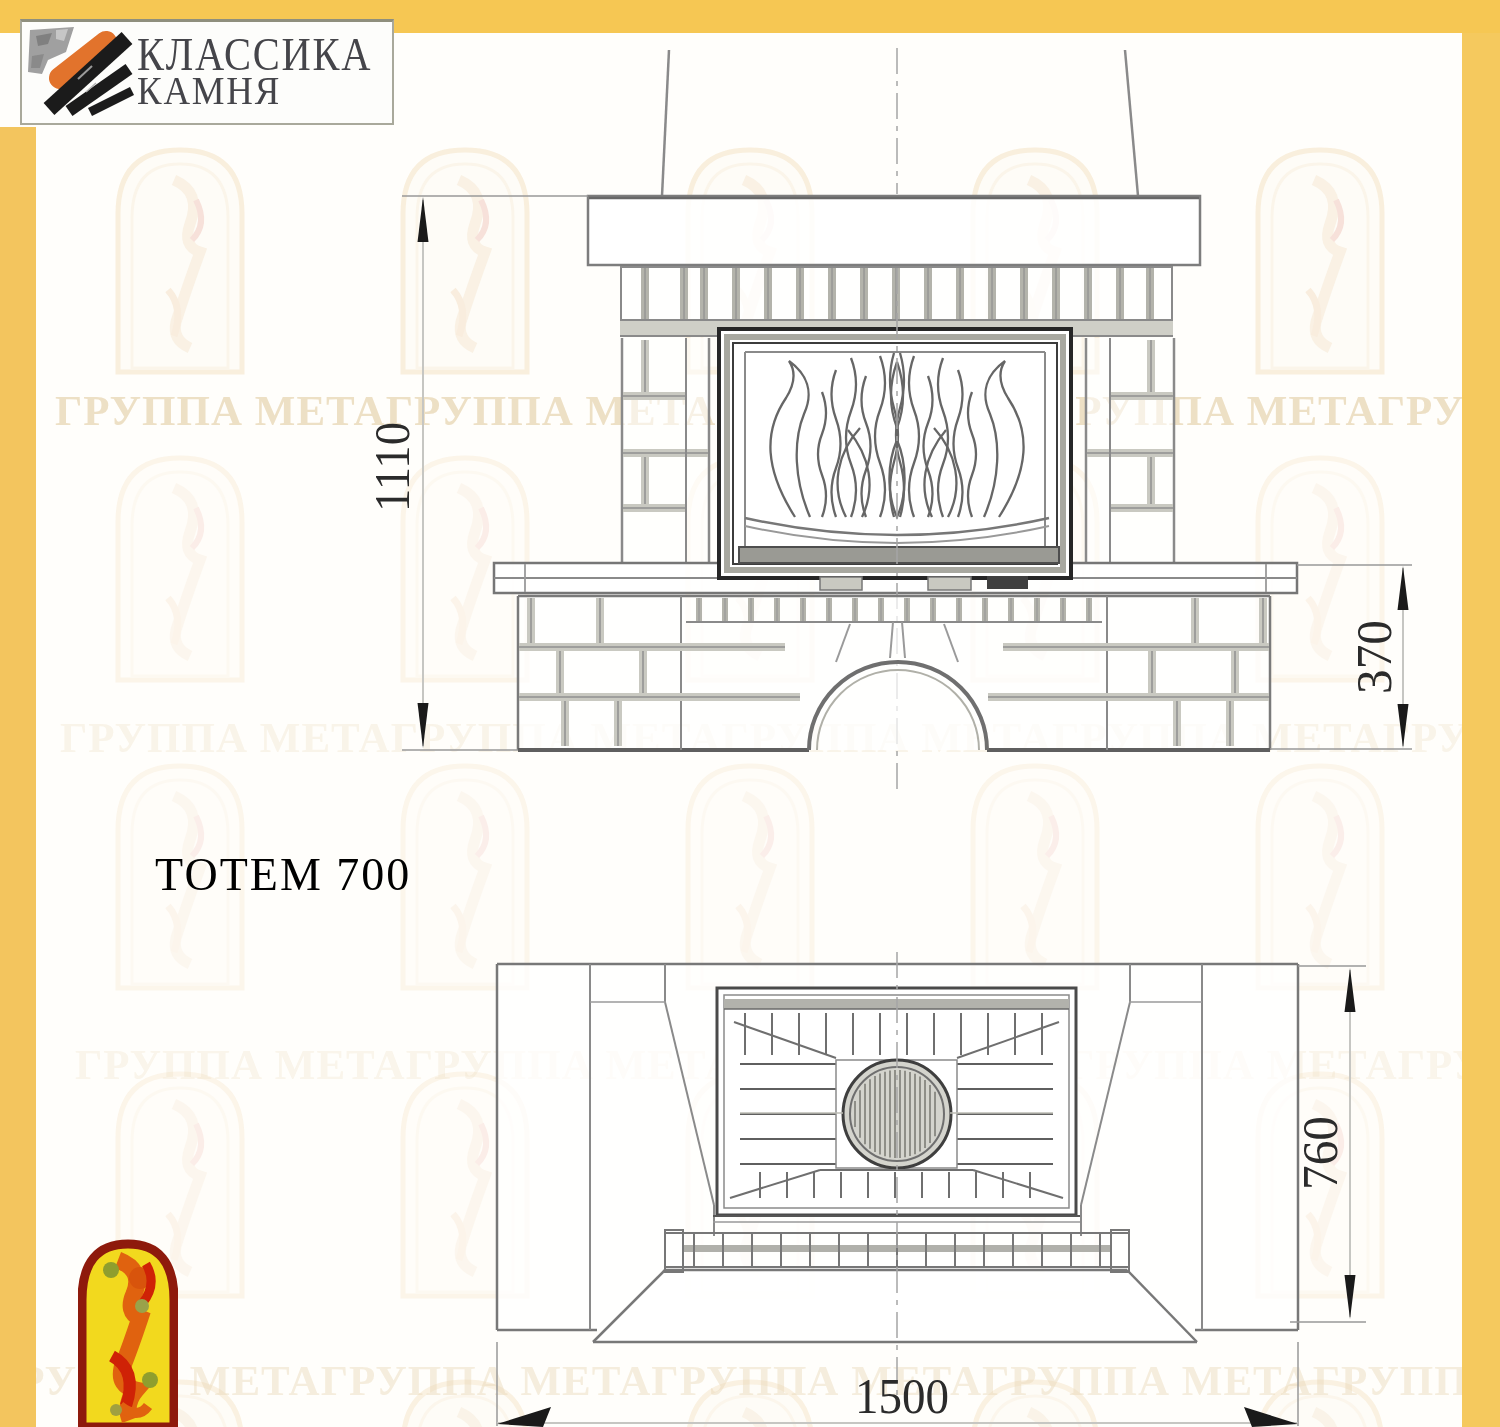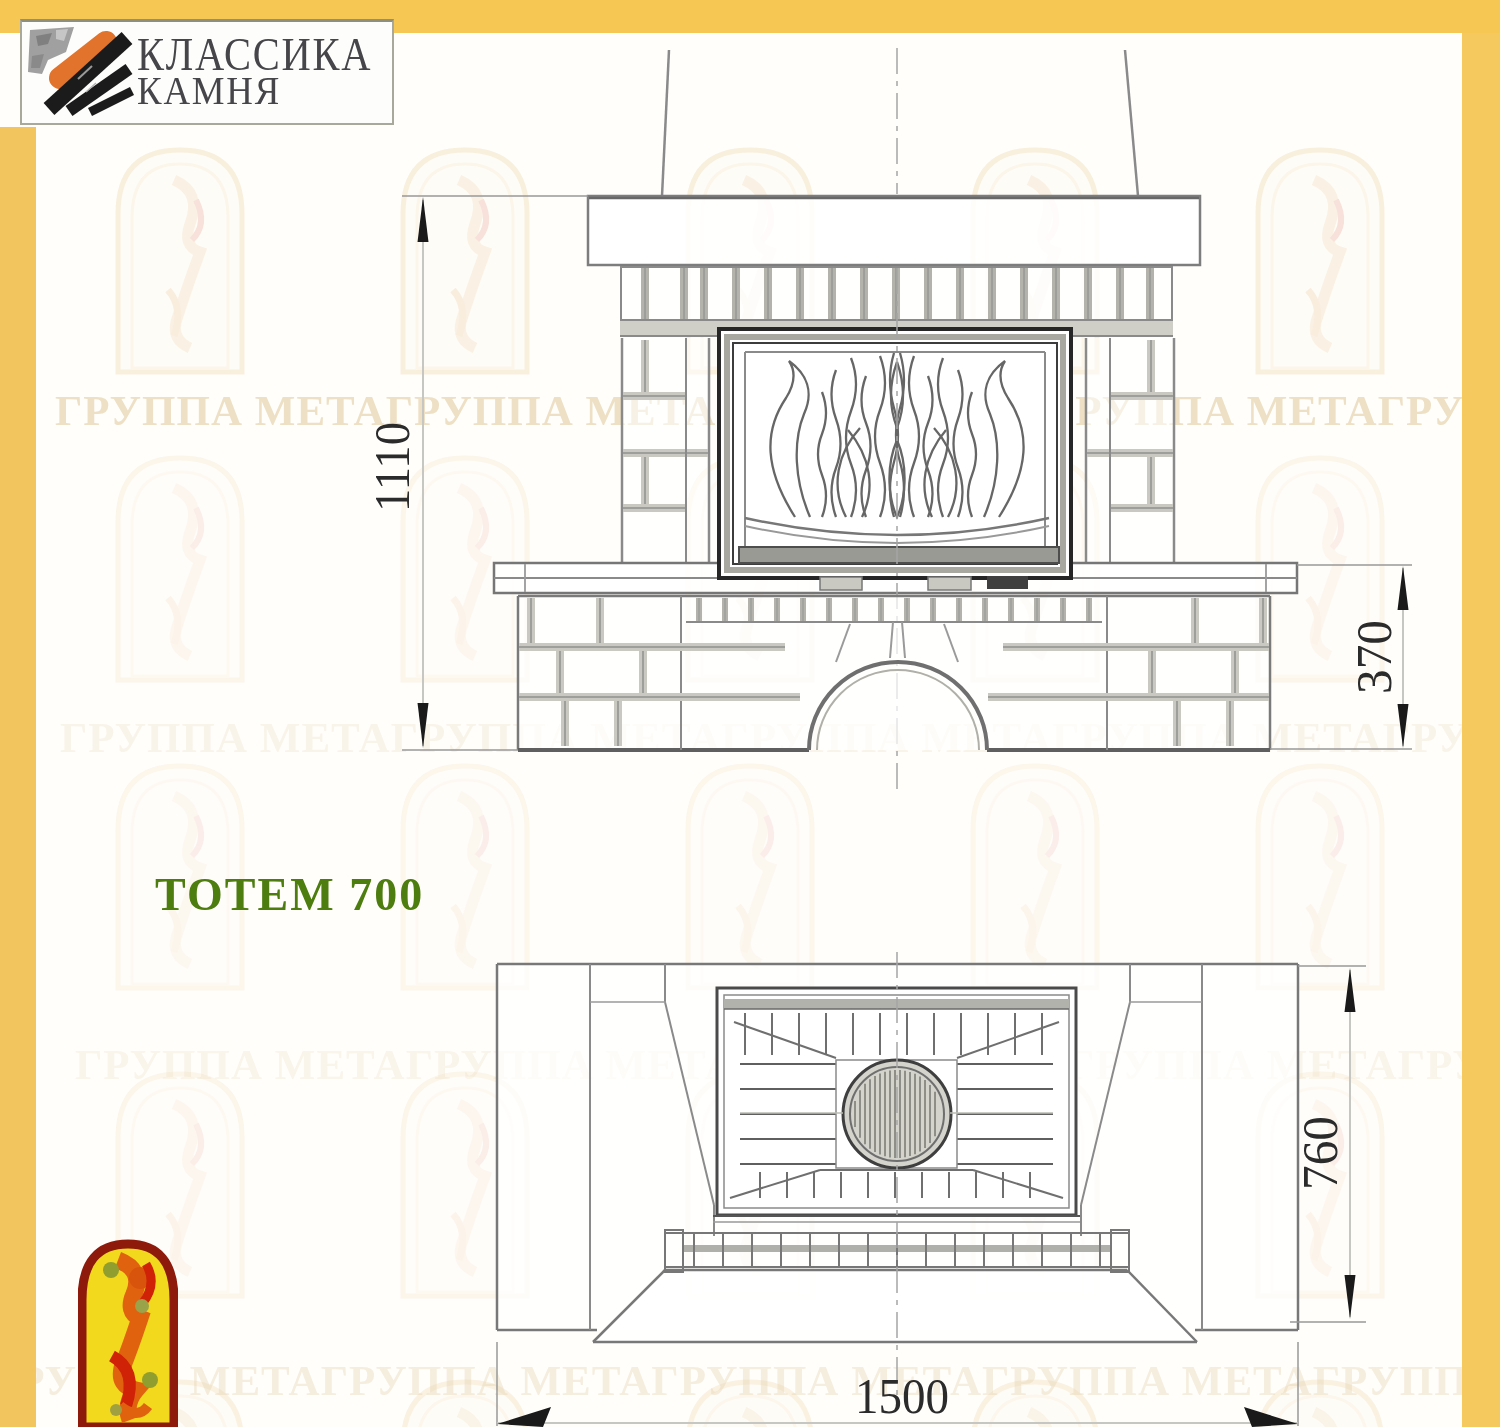--- a/index.html
+++ b/index.html
@@ -536,21 +536,21 @@
 
 <g>
       <line x1="497" y1="1423" x2="1298" y2="1423" stroke="#c6c6c2" stroke-width="2" stroke-linecap="butt"></line>
       <polygon points="497,1424 551,1407 543,1427" fill="#1a1a1a"></polygon>
       <polygon points="1298,1424 1244,1407 1252,1427" fill="#1a1a1a"></polygon>
     </g>
 
 <text x="902" y="1413" text-anchor="middle" font-family="Liberation Serif,serif" font-size="51" textLength="94" lengthAdjust="spacingAndGlyphs" fill="#2b2b2b">1500</text>
 </svg>
 
-<div class="abs" style="left:155px;top:868px;font-family:'Liberation Serif',serif;font-weight:bold;font-size:46px;color:#4d7c0f;letter-spacing:2px;">ТОТЕМ 700</div>
+<div class="abs" style="left:155px;top:848px;font-family:'Liberation Serif',serif;font-weight:normal;font-size:46px;color:#000000;letter-spacing:2px;">ТОТЕМ 700</div>
 
 <svg class="abs" style="left:78px;top:1238px" width="100" height="189">
 <path d="M4,189 L4,62 Q4,6 50,6 Q96,6 96,62 L96,189 Z" fill="#f2d91e" stroke="#8e1a0c" stroke-width="9"></path>
 <path d="M40,22 Q66,32 56,56 Q48,74 62,80 Q52,110 44,130 Q40,148 58,152 Q46,166 52,182" fill="none" stroke="#e0620f" stroke-width="17"></path>
 <circle cx="62" cy="40" r="11" fill="#d8540c"></circle>
 <path d="M68,26 Q80,46 64,66" fill="none" stroke="#cf2206" stroke-width="9"></path>
 <path d="M34,118 Q60,132 48,168" fill="none" stroke="#cf2206" stroke-width="12"></path>
 <path d="M42,168 Q60,182 70,168" fill="none" stroke="#e0620f" stroke-width="10"></path>
 <circle cx="33" cy="32" r="8" fill="#8f9e2e"></circle>
 <circle cx="64" cy="68" r="7" fill="#9aa24a"></circle>

